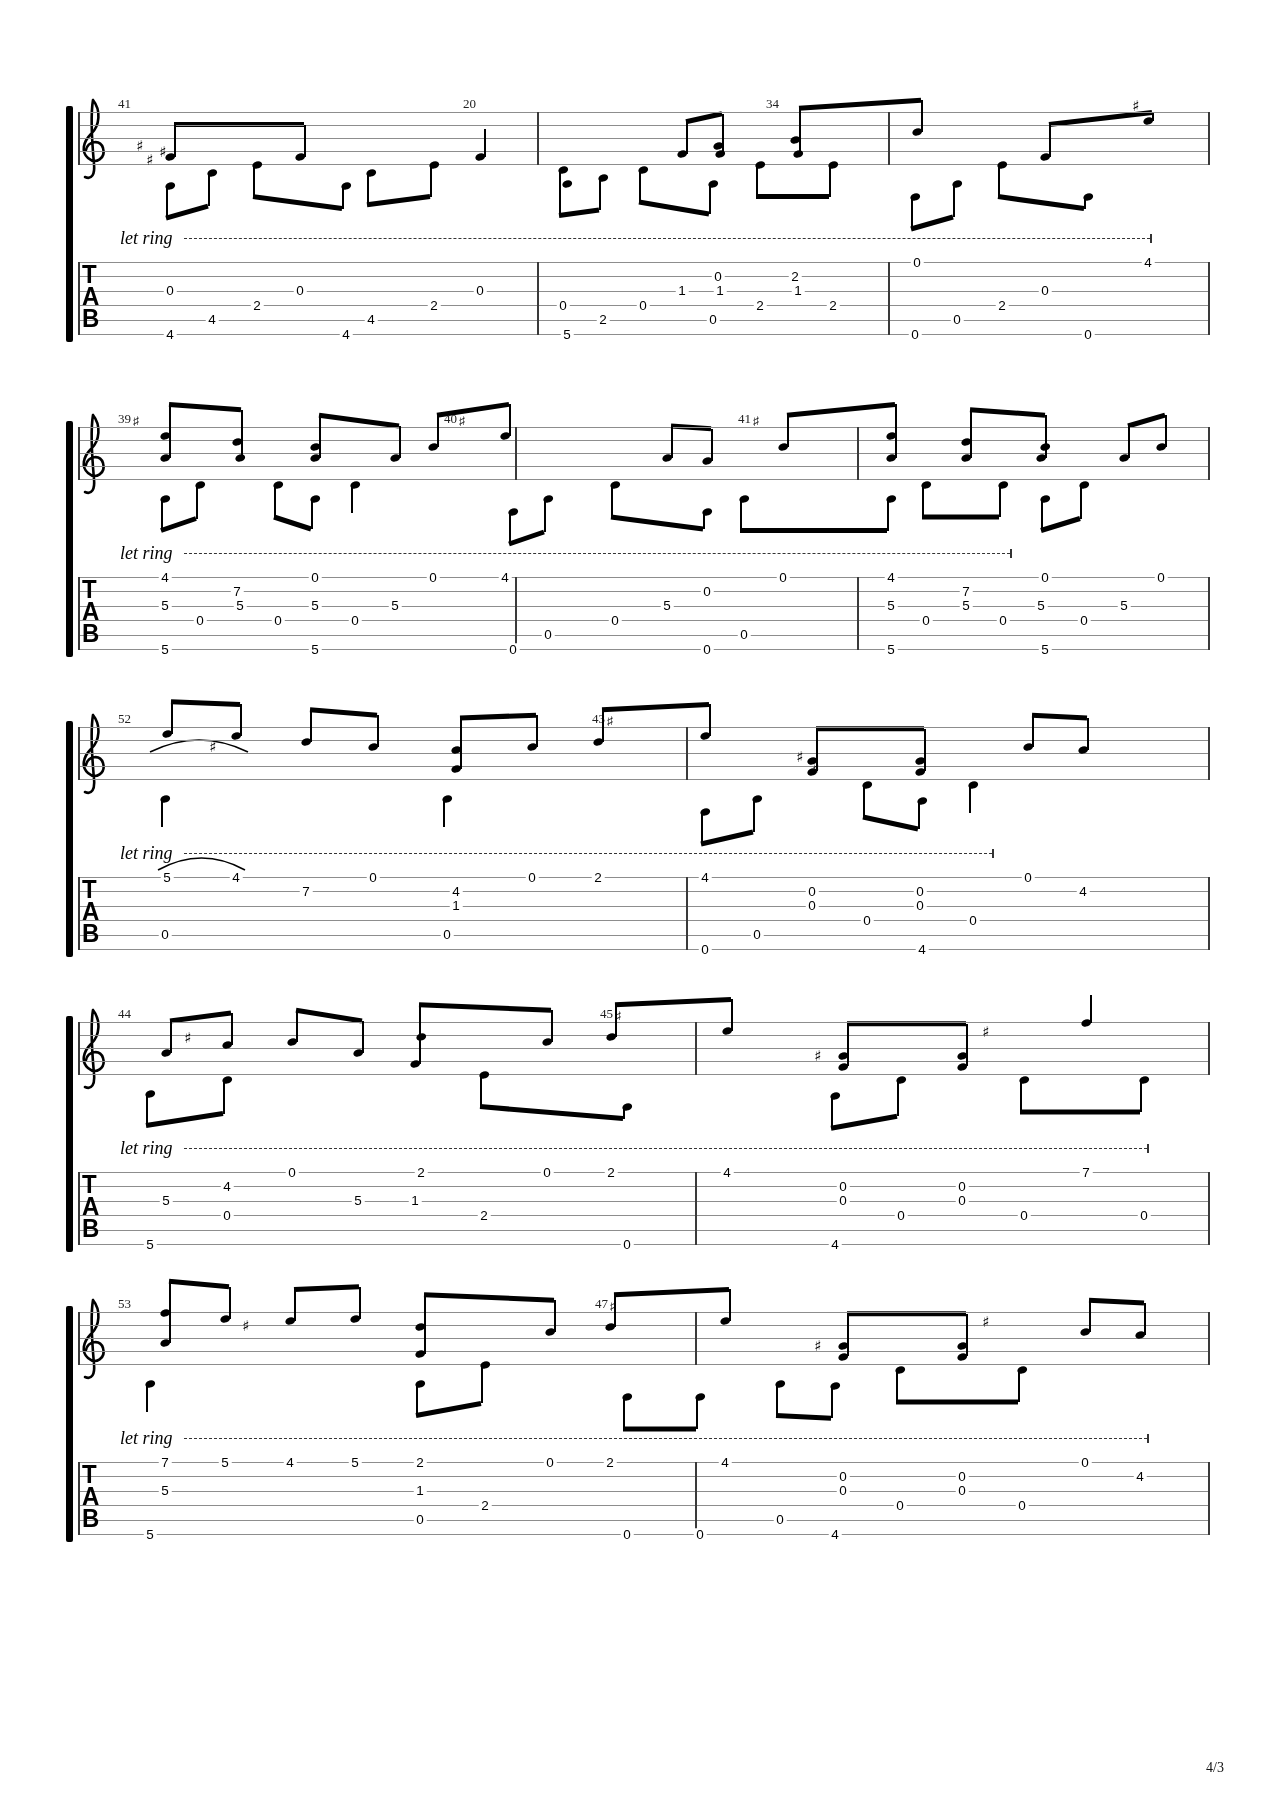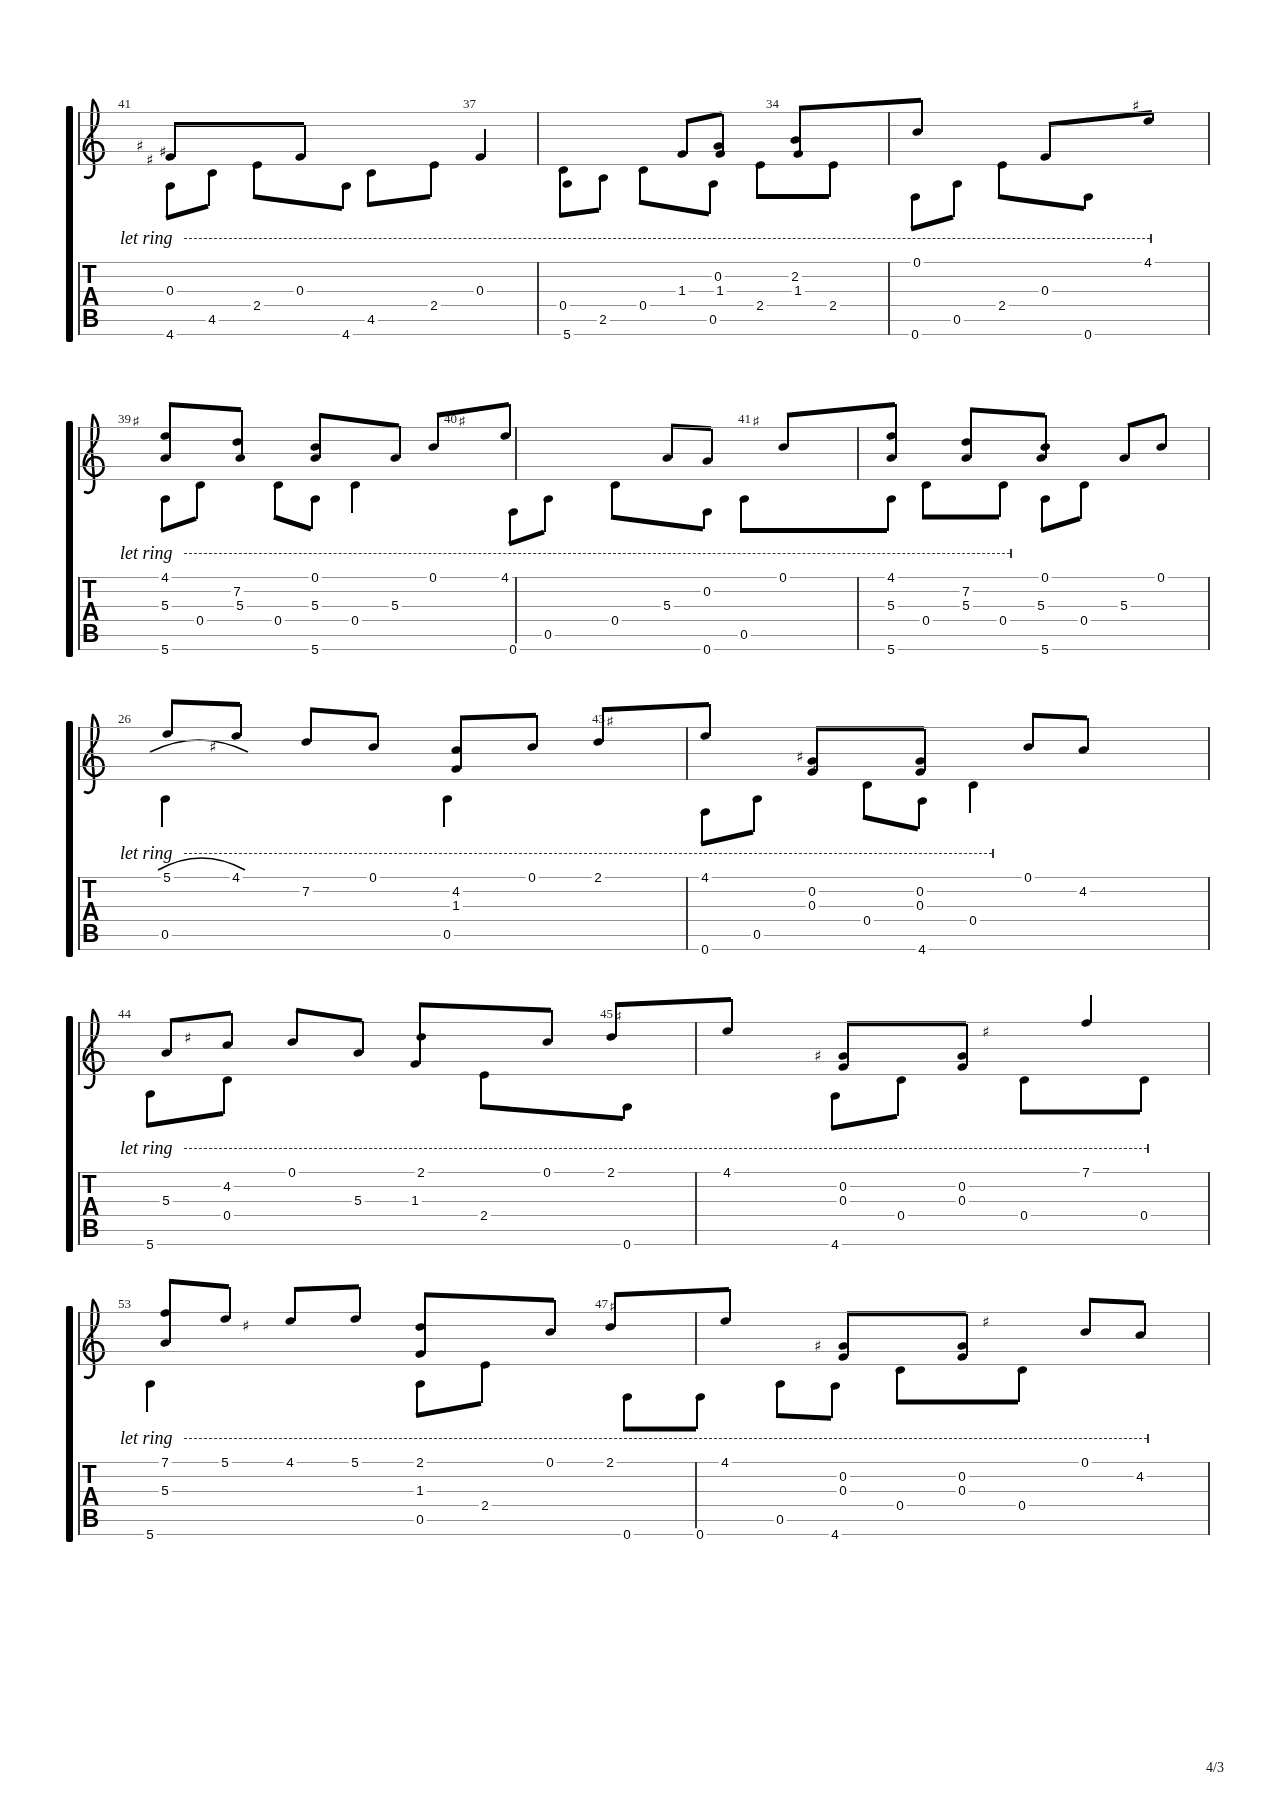--- a/index.html
+++ b/index.html
@@ -136,21 +136,21 @@
     <div class="barline" style="left: 537px; top: 112px; height: 53px;"></div>
     <div class="barline" style="left: 537px; top: 262px; height: 73px;"></div>
     <div class="barline" style="left: 888px; top: 112px; height: 53px;"></div>
     <div class="barline" style="left: 888px; top: 262px; height: 73px;"></div>
     <div class="barline" style="left: 1208px; top: 112px; height: 53px;"></div>
     <div class="barline" style="left: 1208px; top: 262px; height: 73px;"></div>
     <div class="tabword" style="top: 263px;">T</div>
     <div class="tabword" style="top: 285px;">A</div>
     <div class="tabword" style="top: 307px;">B</div>
     <div class="mnum" style="left: 118px; top: 96px;">41</div>
-    <div class="mnum" style="left: 463px; top: 96px;">37</div>
+    <div class="mnum" style="left: 463px; top: 96px;">20</div>
     <div class="mnum" style="left: 766px; top: 96px;">34</div>
     <div class="letring" style="left: 120px; top: 228px;">let ring</div>
     <div class="dash" style="left: 184px; top: 238px; width: 966px;"></div>
     <div class="tick" style="left: 1150px; top: 234px;"></div>
     <div class="sharp" style="left: 140px; top: 146px;">♯</div>
     <div class="sharp" style="left: 150px; top: 160px;">♯</div>
     <div class="sharp" style="left: 163px; top: 152px;">♯</div>
     <div class="sharp" style="left: 1136px; top: 106px;">♯</div>
     <div class="tabnum" style="left: 170px; top: 291.3px;">0</div>
     <div class="tabnum" style="left: 170px; top: 334.5px;">4</div>
@@ -375,21 +375,21 @@
     <div class="brace" style="top: 721px; height: 236px;"></div>
     <div class="barline" style="left: 78px; top: 727px; height: 53px;"></div>
     <div class="barline" style="left: 78px; top: 877px; height: 73px;"></div>
     <div class="barline" style="left: 686px; top: 727px; height: 53px;"></div>
     <div class="barline" style="left: 686px; top: 877px; height: 73px;"></div>
     <div class="barline" style="left: 1208px; top: 727px; height: 53px;"></div>
     <div class="barline" style="left: 1208px; top: 877px; height: 73px;"></div>
     <div class="tabword" style="top: 878px;">T</div>
     <div class="tabword" style="top: 900px;">A</div>
     <div class="tabword" style="top: 922px;">B</div>
-    <div class="mnum" style="left: 118px; top: 711px;">26</div>
+    <div class="mnum" style="left: 118px; top: 711px;">52</div>
     <div class="mnum" style="left: 592px; top: 711px;">43<span class="sh">♯</span></div>
     <div class="letring" style="left: 120px; top: 843px;">let ring</div>
     <div class="dash" style="left: 184px; top: 853px; width: 808px;"></div>
     <div class="tick" style="left: 992px; top: 849px;"></div>
     <div class="sharp" style="left: 213px; top: 747px;">♯</div>
     <div class="sharp" style="left: 800px; top: 757px;">♯</div>
     <div class="sharp" style="left: 816px; top: 769px;">♯</div>
     <div class="tabnum" style="left: 167px; top: 877.5px;">5</div>
     <div class="tabnum" style="left: 165px; top: 935.1px;">0</div>
     <div class="tabnum" style="left: 236px; top: 877.5px;">4</div>

